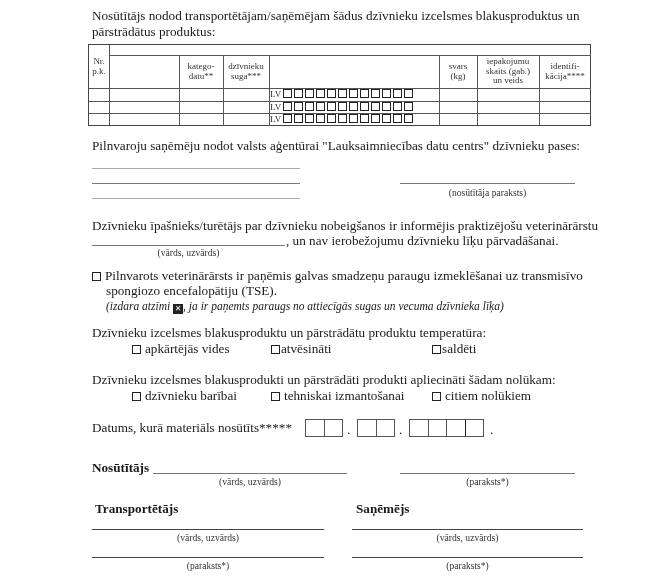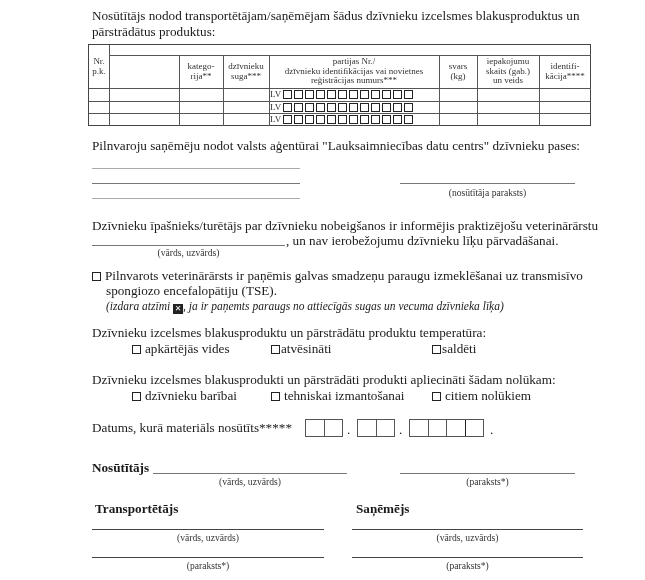--- a/index.html
+++ b/index.html
@@ -11,21 +11,21 @@
   .line { position:absolute; height:0; border-top:1px solid #777; }
   .line.dark { border-top:1.6px solid #444; }
   .cb { display:inline-block; width:9px; height:9px; border:1px solid #222; vertical-align:-1px; margin-right:4px; box-sizing:border-box; background:#fff; }
   .cb.tight { margin-right:1px; }
   .xmark { display:inline-block; width:10px; height:10px; background:#222; color:#fff; font-size:8px; line-height:10px; text-align:center; font-style:normal; vertical-align:-1px; font-family:"DejaVu Sans", sans-serif; }
   
   .tbl { position:absolute; left:88px; top:44px; width:503px; height:82px; border:1.2px solid #444; box-sizing:border-box; }
   .tcell { position:absolute; box-sizing:border-box; font-size:9px; line-height:9.5px; text-align:center; color:#333; display:flex; align-items:center; justify-content:center; }
   .vl { position:absolute; width:0; border-left:1px solid #555; }
   .hl { position:absolute; height:0; border-top:1px solid #555; }
-  .lvrow { position:absolute; left:270px; font-size:9px; line-height:11px; display:flex; align-items:center; color:#333; }
+  .lvrow { position:absolute; left:270px; font-size:9px; line-height:11px; display:flex; color:#333; }
   .lvbox { width:9px; height:9px; border:1.4px solid #222; box-sizing:border-box; margin-left:2px; background:#fff; }
   .datebox { position:absolute; top:419px; height:18px; border:1px solid #555; box-sizing:border-box; display:flex; }
   .datebox span { flex:1; border-right:1px solid #555; }
   .datebox span:last-child { border-right:none; }
   .bold { font-weight:bold; }
   .center { text-align:center; }
 </style>
 </head>
 <body>
 
@@ -47,30 +47,25 @@
   <div class="vl" style="left:388px;top:10px;height:71px;"></div>
   <div class="vl" style="left:450px;top:10px;height:71px;"></div>
 
 
   <div class="tcell" style="left:0;top:0;width:20px;height:43px;flex-direction:column;">
     <span>Nr.</span>
       <span>p.k.</span>
   </div>
   <div class="tcell" style="left:90px;top:10px;width:44px;height:33px;flex-direction:column;">
     <span>katego-</span>
-      <span>rija**</span>
+      <span>datu**</span>
   </div>
   <div class="tcell" style="left:134px;top:10px;width:46px;height:33px;flex-direction:column;">
     <span>dzīvnieku</span>
       <span>suga***</span>
-  </div>
-  <div class="tcell" style="left:180px;top:10px;width:170px;height:33px;flex-direction:column;">
-    <span>partijas Nr./</span>
-      <span>dzīvnieku identifikācijas vai novietnes</span>
-      <span>reģistrācijas numurs***</span>
   </div>
   <div class="tcell" style="left:350px;top:10px;width:38px;height:33px;flex-direction:column;">
     <span>svars</span>
       <span>(kg)</span>
   </div>
   <div class="tcell" style="left:450px;top:10px;width:52px;height:33px;flex-direction:column;">
     <span>identifi-</span>
       <span>kācija****</span>
   </div>
   <div class="tcell" style="left:388px;top:10px;width:62px;height:33px;flex-direction:column;">

